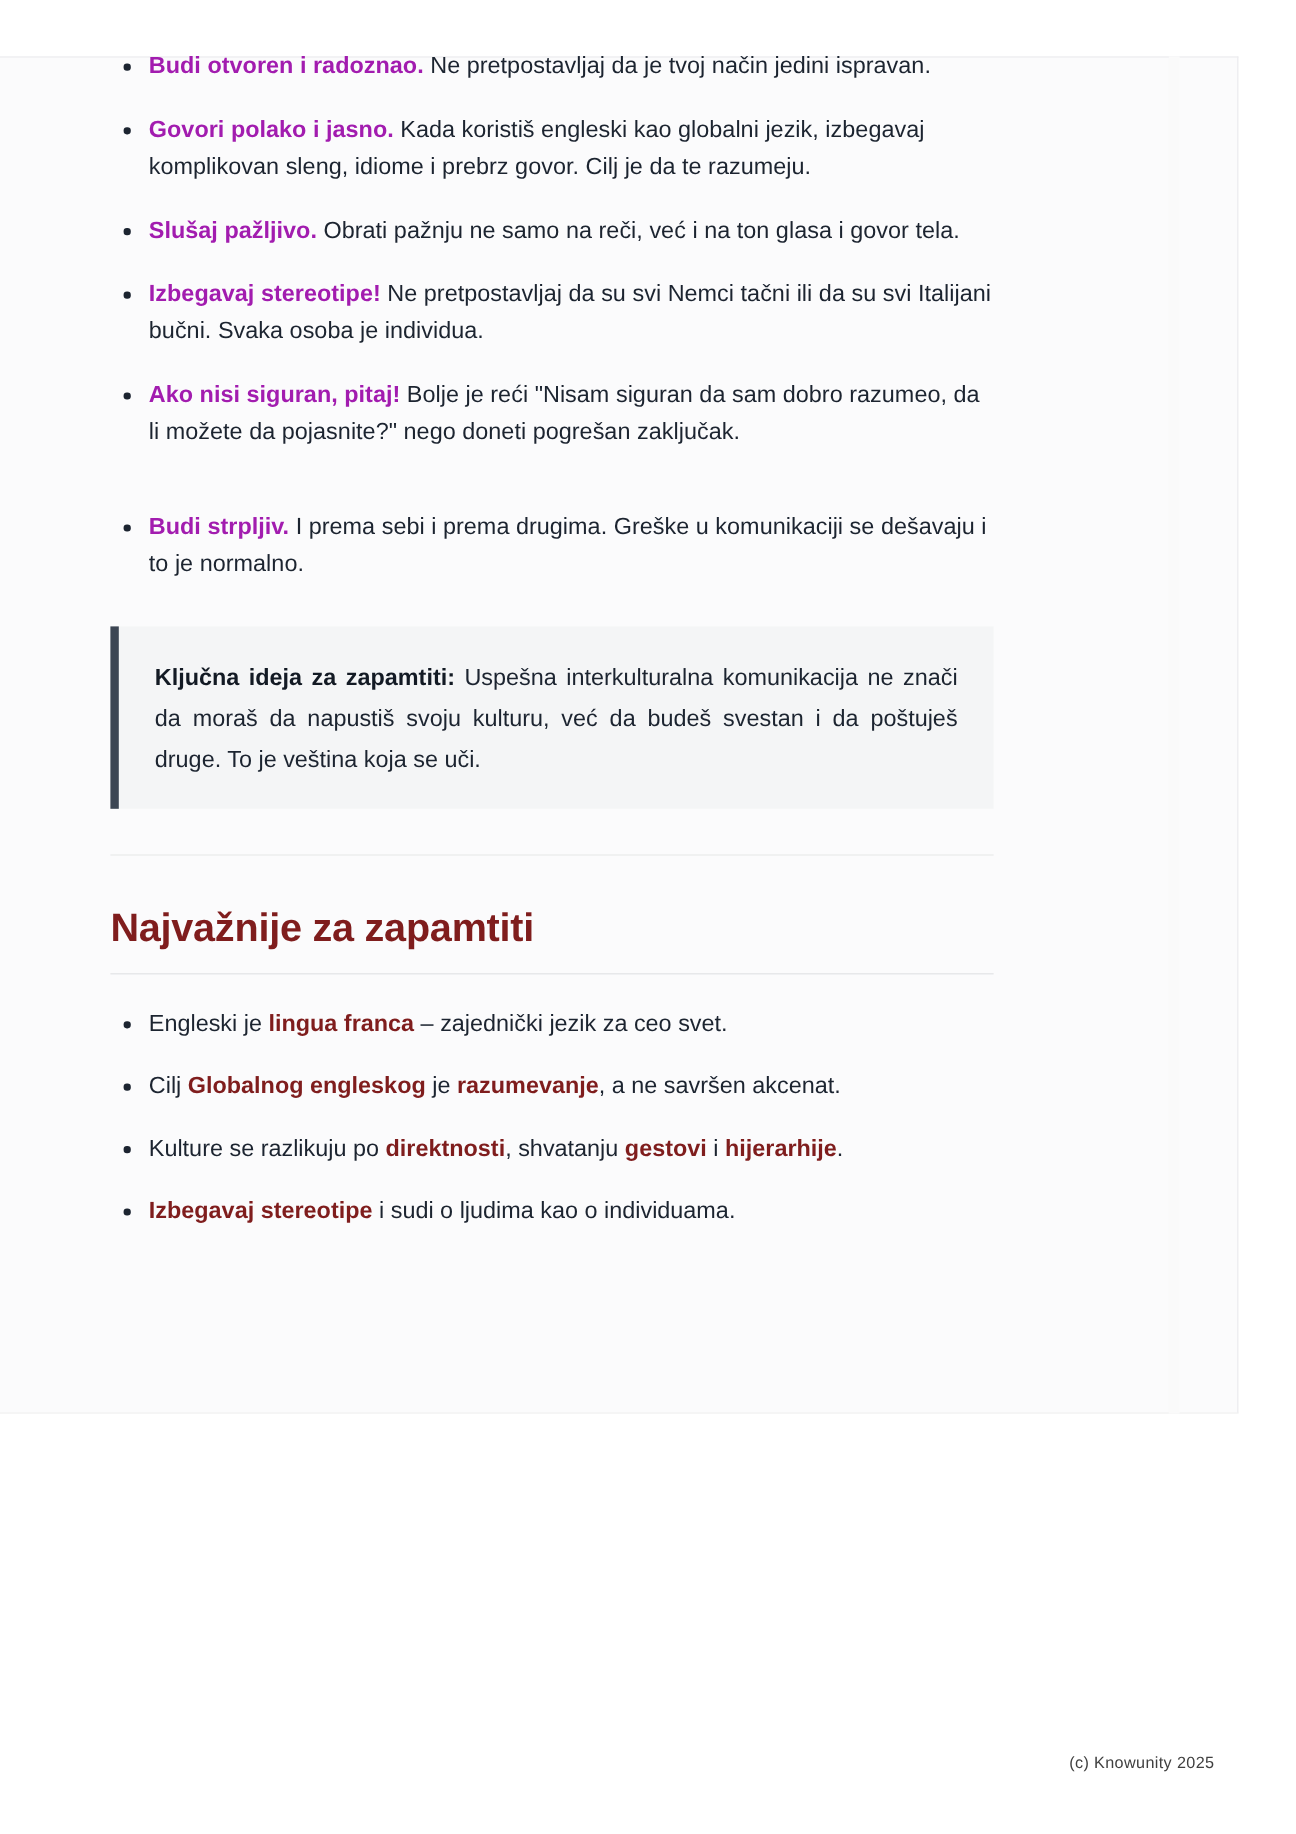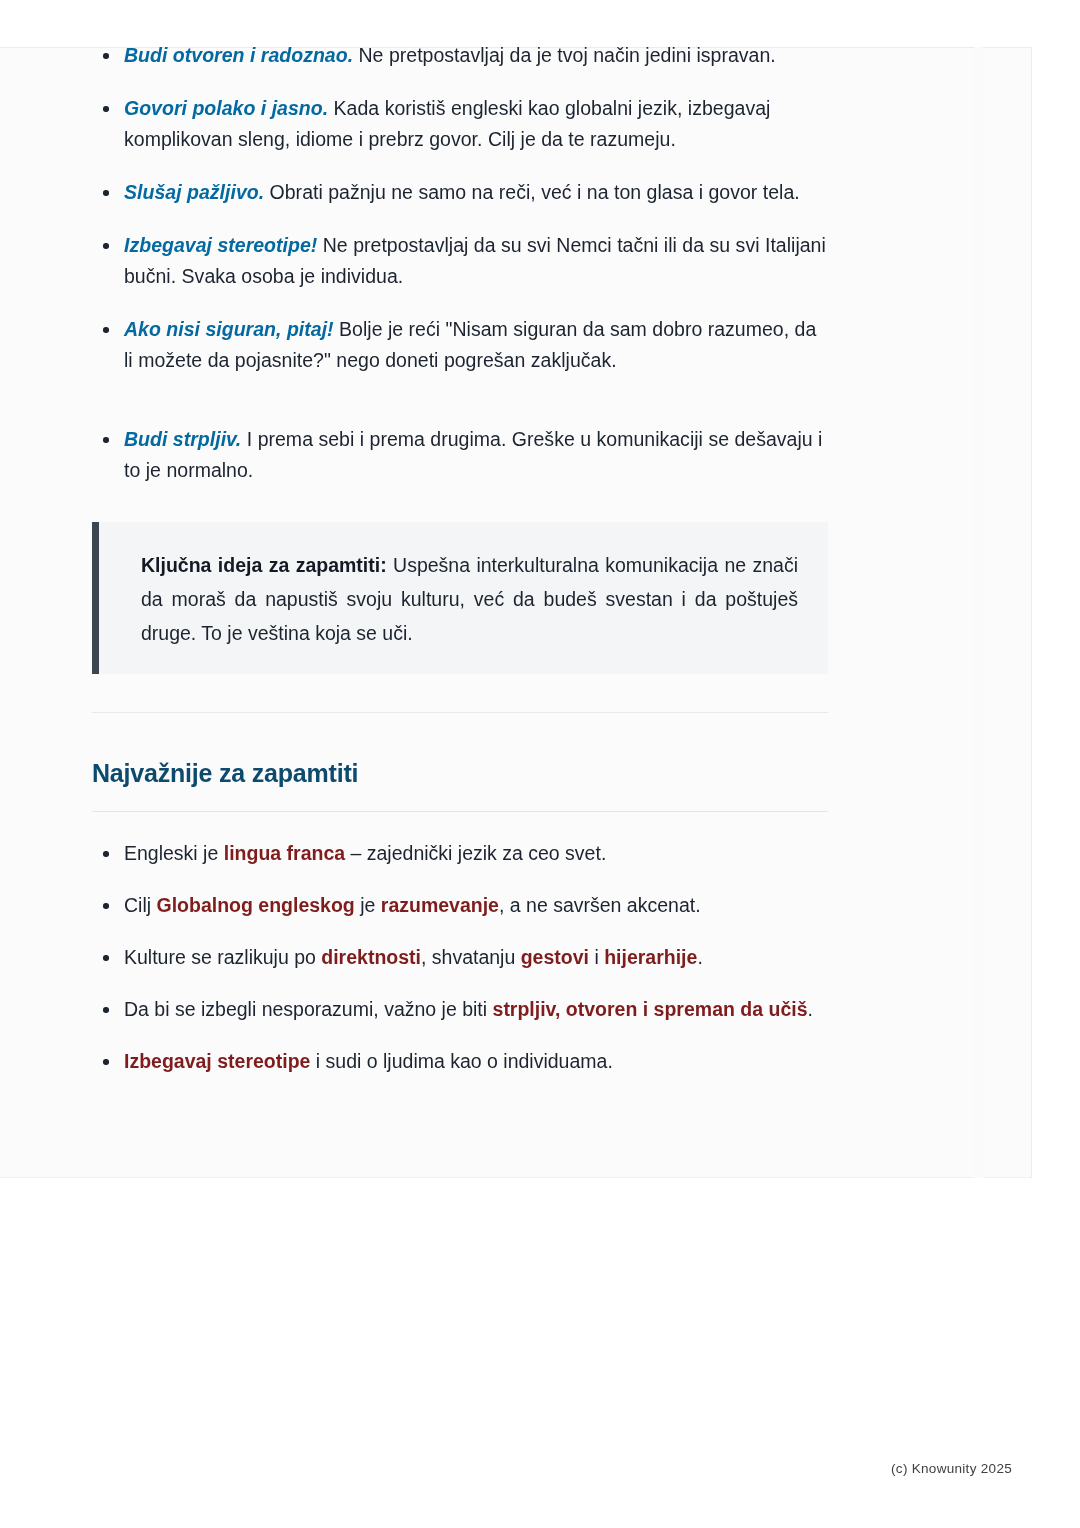--- a/index.html
+++ b/index.html
@@ -67,29 +67,28 @@
     left: 11px;
     top: 13px;
     width: 5.5px;
     height: 5.5px;
     border-radius: 50%;
     background: #1c2430;
   }
   ul.bullets li b,
   ul.bullets li strong {
     font-weight: 700;
-    color: #0369a1;
-    font-style: italic;
+    color: #a21caf;
   }
 
   .callout {
     margin-top: 36px;
     background: #f4f5f6;
     border-left: 7px solid #3c4653;
-    padding: 26px 30px 24px 42px;
+    padding: 26px 30px 24px 30px;
     box-sizing: border-box;
     width: 736px;
   }
   .callout p {
     margin: 0;
     font-size: 19.5px;
     line-height: 34px;
     color: #1c2430;
     text-align: justify;
   }
@@ -97,24 +96,24 @@
 
   .rule {
     margin-top: 38px;
     height: 1px;
     background: #e8e9ea;
     width: 736px;
   }
 
   h2.section-title {
     margin: 38px 0 0 0;
-    font-size: 25px;
+    font-size: 33px;
     line-height: 44px;
     font-weight: 700;
-    color: #0c4a6e;
+    color: #7f1d1d;
     letter-spacing: -0.2px;
   }
   .title-underline {
     margin-top: 16px;
     height: 1px;
     background: #e2e3e5;
     width: 736px;
   }
 
   ul.summary {
@@ -182,19 +181,18 @@
 
   <div class="rule"></div>
 
   <h2 class="section-title">Najvažnije za zapamtiti</h2>
   <div class="title-underline"></div>
 
   <ul class="summary" id="summary-list">
       <li><span>Engleski je </span><b>lingua franca</b><span> – zajednički jezik za ceo svet.</span></li>
       <li><span>Cilj </span><b>Globalnog engleskog</b><span> je </span><b>razumevanje</b><span>, a ne savršen akcenat.</span></li>
       <li><span>Kulture se razlikuju po </span><b>direktnosti</b><span>, shvatanju </span><b>gestovi</b><span> i </span><b>hijerarhije</b><span>.</span></li>
-      <li><span>Da bi se izbegli nesporazumi, važno je biti </span><b>strpljiv, otvoren i spreman da učiš</b><span>.</span></li>
       <li><b>Izbegavaj stereotipe</b><span> i sudi o ljudima kao o individuama.</span></li>
     </ul>
 
 </div>
 
 <div class="footer-credit">(c) Knowunity 2025</div>
 
 </body></html>

